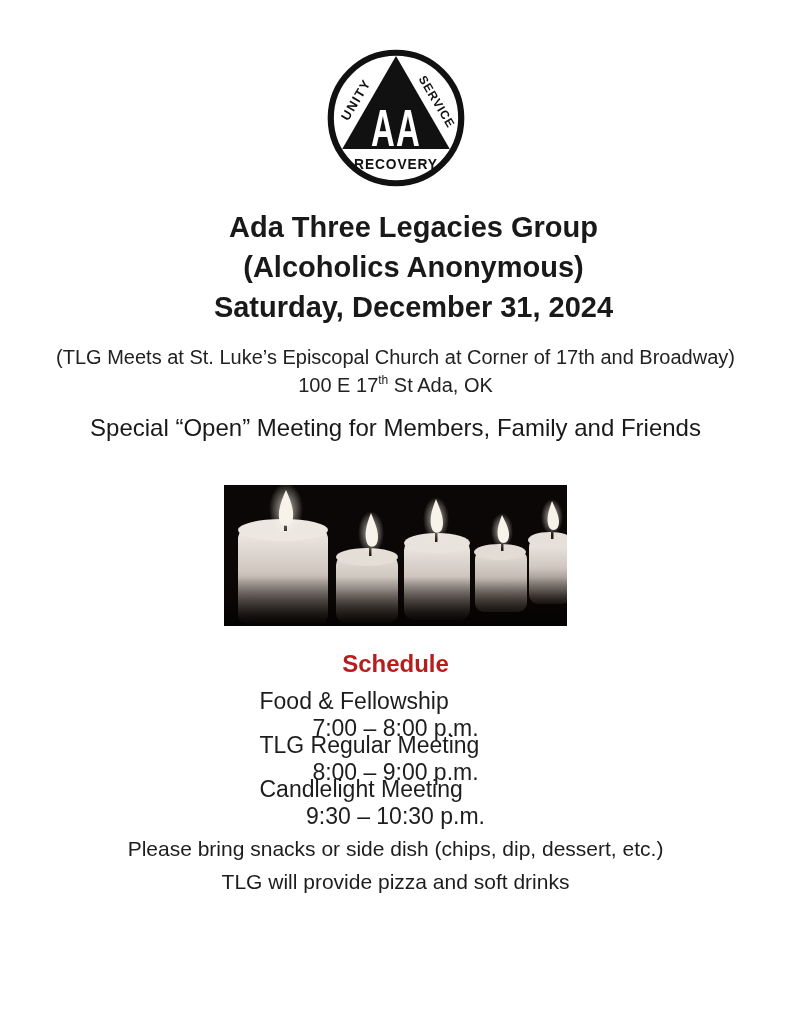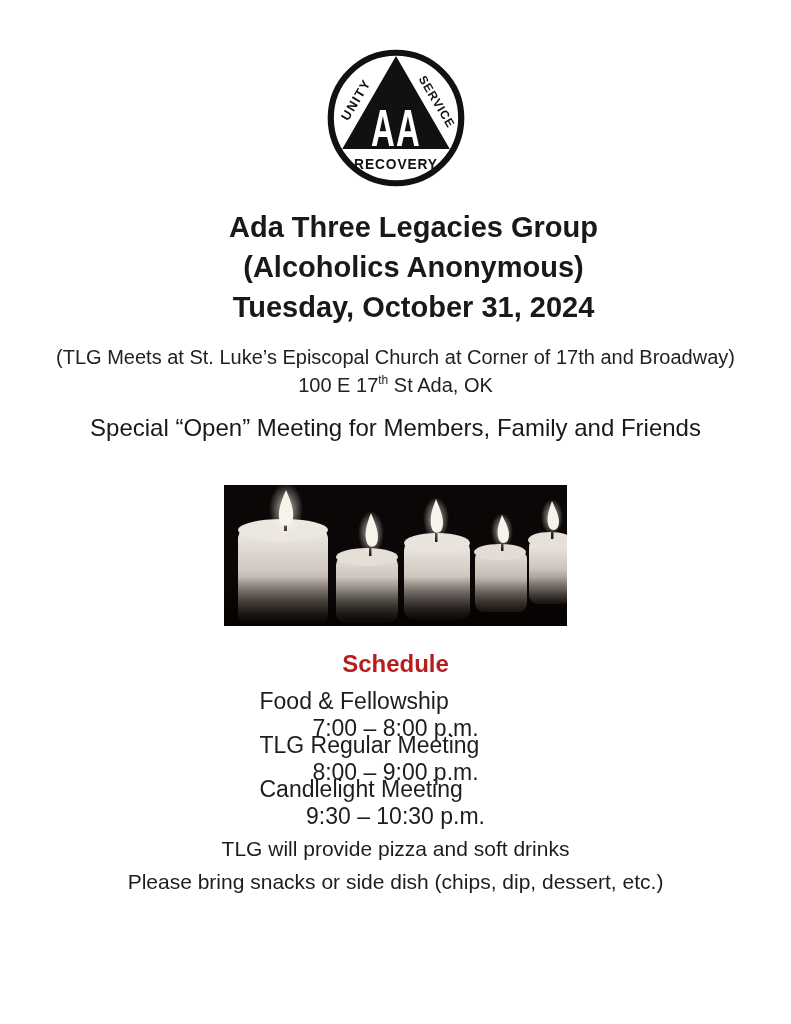--- a/index.html
+++ b/index.html
@@ -98,21 +98,21 @@
       <text x="0" y="0" transform="translate(39,62) rotate(-59)" text-anchor="middle" font-family="Liberation Sans, sans-serif" font-size="14.5" font-weight="bold" letter-spacing="1.5" fill="#111111">UNITY</text>
       <text x="0" y="0" transform="translate(122,64) rotate(59)" text-anchor="middle" font-family="Liberation Sans, sans-serif" font-size="13.5" font-weight="bold" letter-spacing="1" fill="#111111">SERVICE</text>
       <text x="0" y="0" transform="translate(80,111) scale(0.64,1)" text-anchor="middle" font-family="Liberation Sans, sans-serif" font-size="58" font-weight="bold" letter-spacing="2" fill="#ffffff">AA</text>
       <text x="80" y="138" text-anchor="middle" font-family="Liberation Sans, sans-serif" font-size="15.5" font-weight="bold" letter-spacing="1" fill="#111111">RECOVERY</text>
     </svg>
   </div>
 
   <div class="heading-block">
     <div class="h-line">Ada Three Legacies Group</div>
     <div class="h-line">(Alcoholics Anonymous)</div>
-    <div class="h-line">Tuesday, October 31, 2024</div>
+    <div class="h-line">Saturday, December 31, 2024</div>
   </div>
 
   <div>
     <div class="sub-line">(TLG Meets at St. Luke’s Episcopal Church at Corner of 17th and Broadway)</div>
     <div class="sub-line address"><span>100 E 17</span><sup>th</sup><span> St Ada, OK</span></div>
     <div class="special-line">Special “Open” Meeting for Members, Family and Friends</div>
   </div>
 
   <div class="candles-wrap">
     <svg viewBox="0 0 343 141" width="343" height="141">
@@ -194,17 +194,17 @@
       <div class="sched-label">TLG Regular Meeting</div>
       <div class="sched-time">8:00 – 9:00 p.m.</div>
     </div>
     <div class="sched-row">
       <div class="sched-label">Candlelight Meeting</div>
       <div class="sched-time">9:30 – 10:30 p.m.</div>
     </div>
   </div>
 
   <div class="notes">
+    <div class="note-line">Please bring snacks or side dish (chips, dip, dessert, etc.)</div>
     <div class="note-line">TLG will provide pizza and soft drinks</div>
-    <div class="note-line">Please bring snacks or side dish (chips, dip, dessert, etc.)</div>
   </div>
 
 </div>
 
 </body></html>

